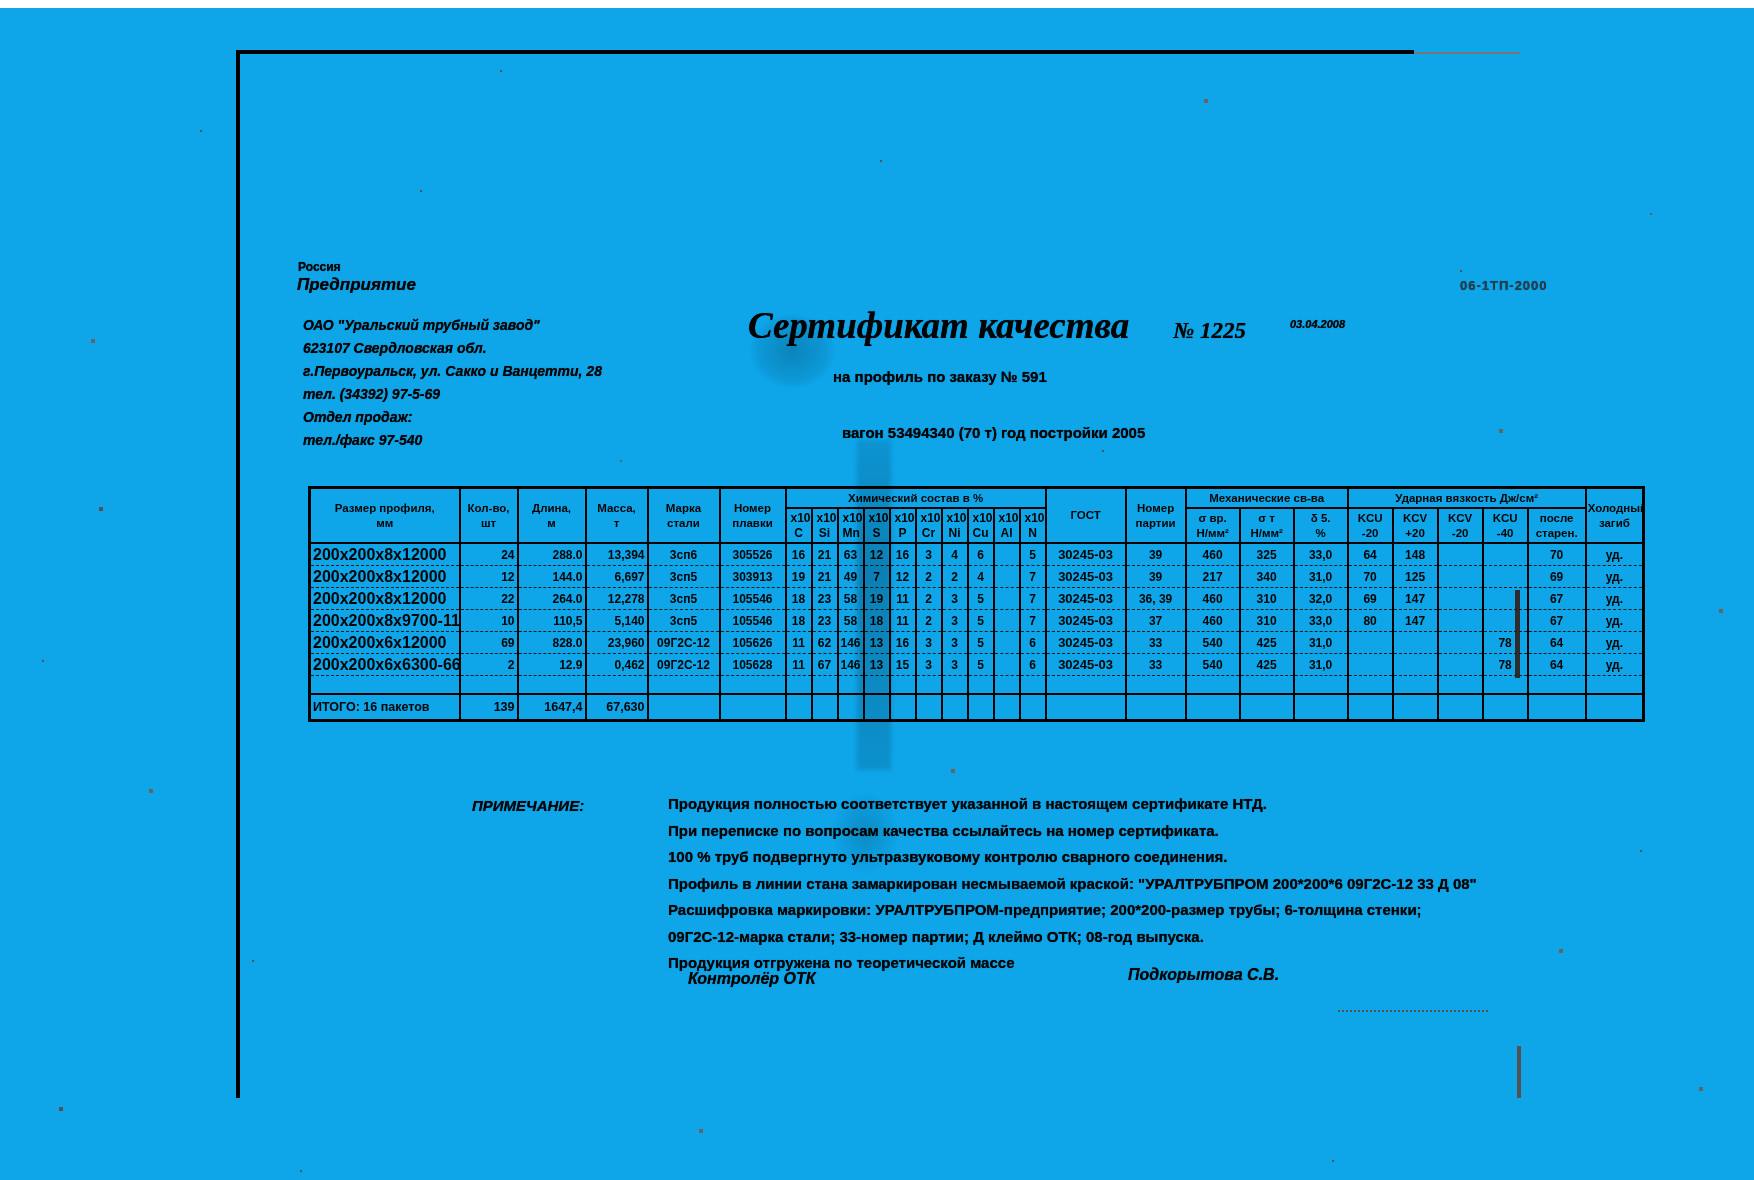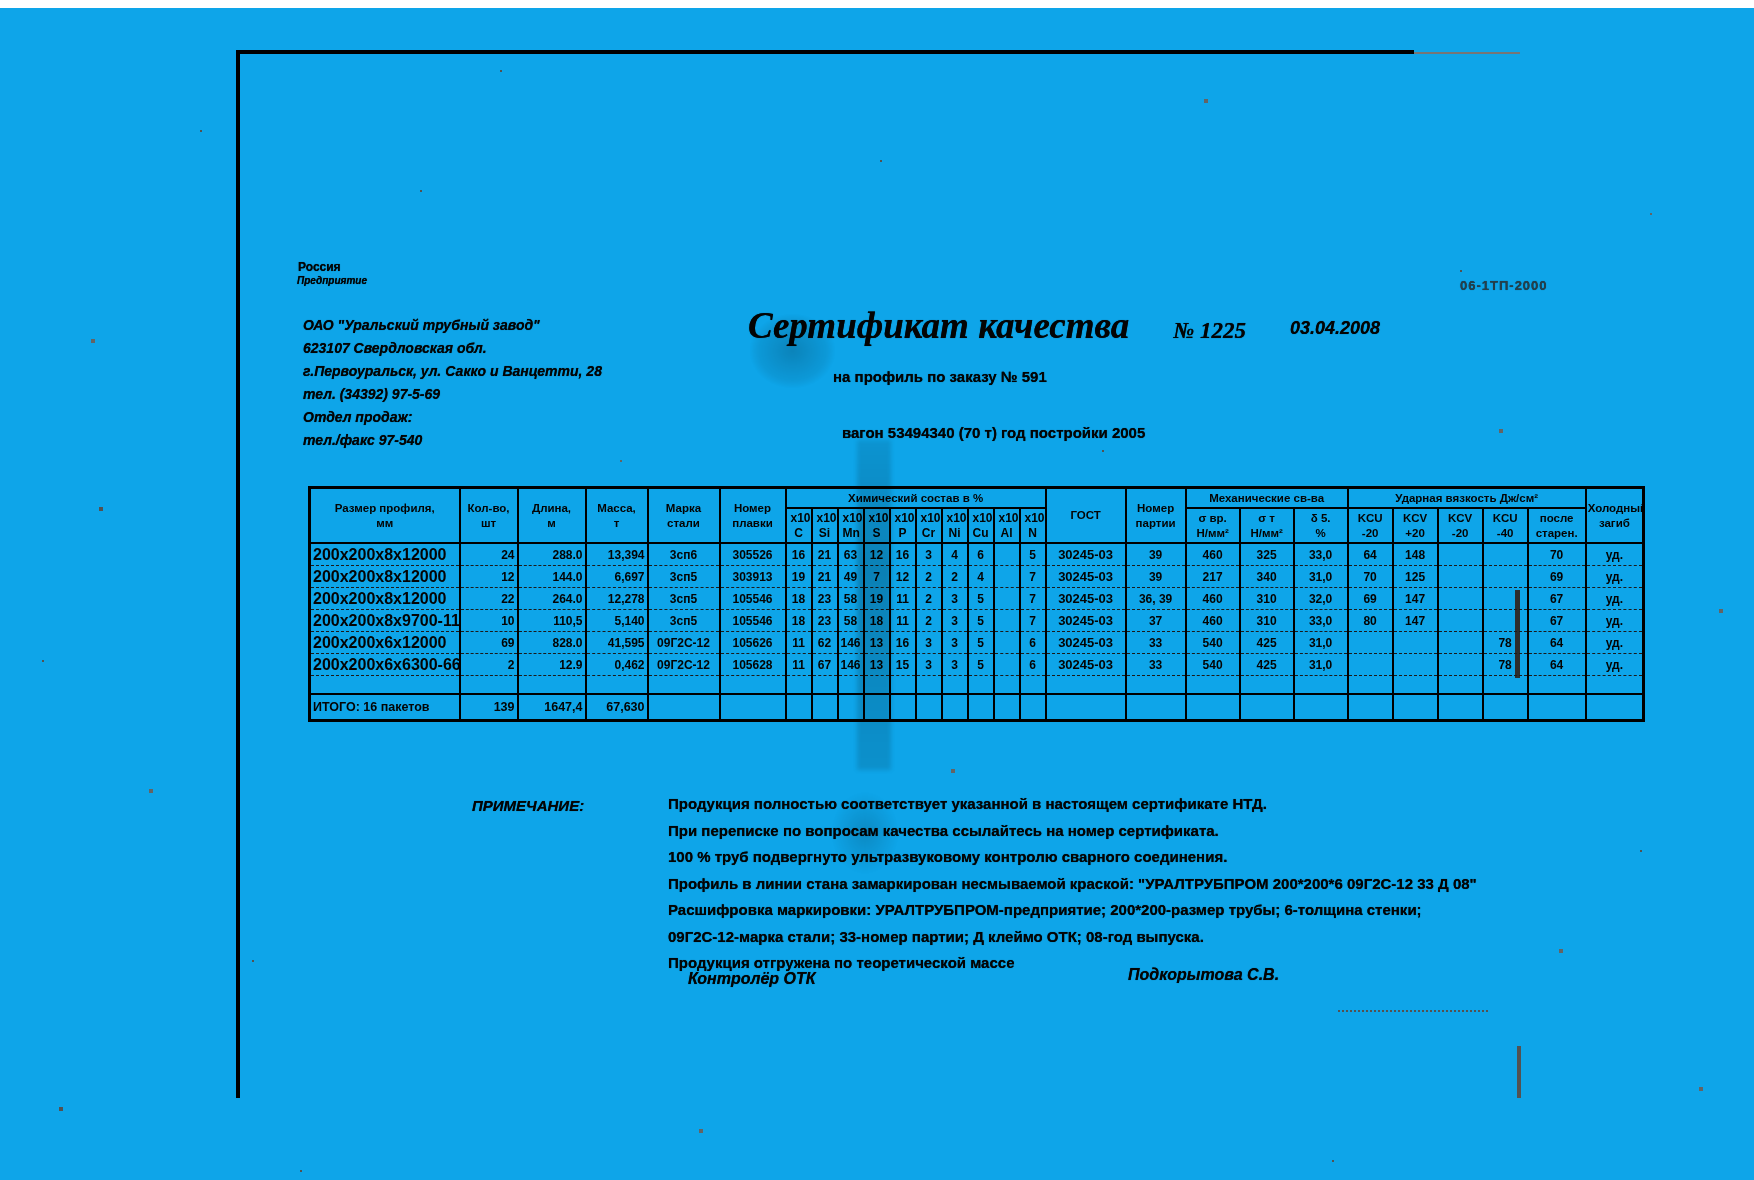--- a/index.html
+++ b/index.html
@@ -11,27 +11,27 @@
   .abs{position:absolute;}
   .ink{text-shadow:0 0 0.7px rgba(0,0,0,0.85);}
   
   .frame-left{left:236px;top:42px;width:4px;height:1048px;background:#000;}
   .frame-top{left:236px;top:42px;width:1178px;height:4px;background:#000;}
   .frame-top-ext{left:1414px;top:44px;width:106px;height:2px;background:#777;}
   .frame-right-a{left:1515px;top:582px;width:5px;height:88px;background:#333;}
   .frame-right-b{left:1517px;top:1038px;width:4px;height:52px;background:#555;}
   
   .country{font-size:12px;font-weight:bold;}
-  .enterprise{font-size:10px;font-weight:bold;font-style:italic;}
+  .enterprise{font-size:17px;font-weight:bold;font-style:italic;}
   .org{font-size:14px;font-weight:bold;font-style:italic;line-height:23px;white-space:nowrap;}
   .form-code{font-size:13px;font-weight:bold;color:#333;opacity:.85;letter-spacing:1px;}
   .title-row{display:flex;align-items:baseline;white-space:nowrap;}
   .doc-title{font-family:"Liberation Serif",serif;font-style:italic;font-weight:bold;font-size:37px;}
   .doc-number{font-family:"Liberation Serif",serif;font-style:italic;font-weight:bold;font-size:23px;margin-left:44px;}
-  .doc-date{font-size:18px;font-weight:bold;font-style:italic;}
+  .doc-date{font-size:11px;font-weight:bold;font-style:italic;}
   .subtitle,.wagon{font-size:15px;font-weight:bold;white-space:nowrap;}
   
   table{border-collapse:collapse;table-layout:fixed;width:1324px;border:3px solid #000;background:rgba(255,255,255,0.0);}
   th,td{border-left:2px solid #000;overflow:hidden;}
   thead th{border-bottom:2.5px solid #000;font-size:11.5px;font-weight:bold;padding:2px 1px;vertical-align:middle;text-align:center;white-space:pre-line;line-height:1.25;}
   th.chem-sub{font-size:12px;line-height:1.2;padding:1px 4px;}
   th.group{font-size:11.5px;}
   tbody td{border-bottom:1.5px dashed #222;font-size:12px;font-weight:bold;height:21px;padding:0 2px;white-space:nowrap;text-align:center;vertical-align:middle;}
   tbody td.c0{text-align:left;font-size:16px;}
   tbody td.c1,tbody td.c2,tbody td.c3{text-align:right;}
@@ -297,21 +297,21 @@
               <td class="c22">147</td>
               <td class="c23"></td>
               <td class="c24"></td>
               <td class="c25">67</td>
               <td class="c26">уд.</td>
             </tr>
             <tr class="data-row">
               <td class="c0">200х200х6х12000</td>
               <td class="c1">69</td>
               <td class="c2">828.0</td>
-              <td class="c3">41,595</td>
+              <td class="c3">23,960</td>
               <td class="c4">09Г2С-12</td>
               <td class="c5">105626</td>
               <td class="c6">11</td>
               <td class="c7">62</td>
               <td class="c8">146</td>
               <td class="c9">13</td>
               <td class="c10">16</td>
               <td class="c11">3</td>
               <td class="c12">3</td>
               <td class="c13">5</td>

